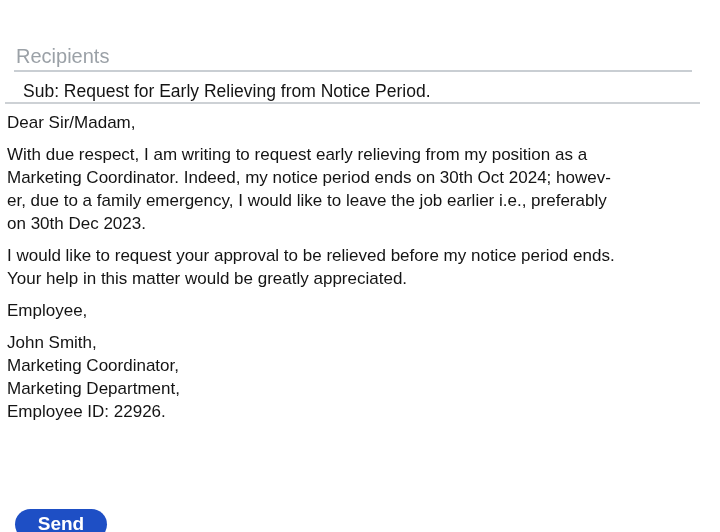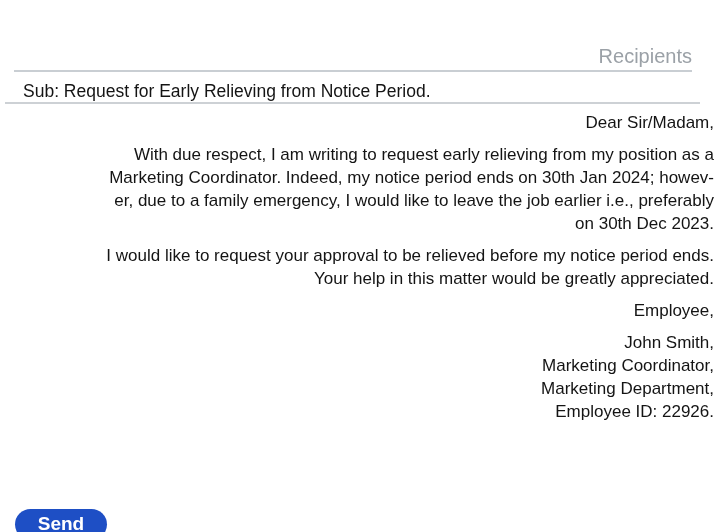--- a/index.html
+++ b/index.html
@@ -65,21 +65,20 @@
   
   .recipients {
     position: absolute;
     left: 16px;
     top: 45px;
     width: 676px;
     height: 24px;
     font-size: 20px;
     color: #9ba1a7;
     cursor: text;
-    text-align: right;
   }
   .recipients-line {
     position: absolute;
     left: 14px;
     top: 70px;
     width: 678px;
     height: 2px;
     background: #c9ced3;
   }
 
@@ -103,21 +102,20 @@
     background: #cdd1d5;
   }
 
   
   .body-area {
     position: absolute;
     left: 7px;
     top: 111px;
     width: 707px;
     cursor: text;
-    text-align: right;
   }
   .body-area p {
     font-size: 17px;
     line-height: 23px;
     color: #141414;
     white-space: pre-line;
     margin: 0 0 9px 0;
   }
 
   
@@ -152,21 +150,21 @@
     <span>Recipients</span>
   </div>
   <div class="recipients-line"></div>
 
   <div class="subject">Sub: Request for Early Relieving from Notice Period.</div>
   <div class="subject-line"></div>
 
   <div class="body-area">
     <p>Dear Sir/Madam,</p>
     <p>With due respect, I am writing to request early relieving from my position as a
-Marketing Coordinator. Indeed, my notice period ends on 30th Jan 2024; howev-
+Marketing Coordinator. Indeed, my notice period ends on 30th Oct 2024; howev-
 er, due to a family emergency, I would like to leave the job earlier i.e., preferably
 on 30th Dec 2023.</p>
     <p>I would like to request your approval to be relieved before my notice period ends.
 Your help in this matter would be greatly appreciated.</p>
     <p>Employee,</p>
     <p>John Smith,
 Marketing Coordinator,
 Marketing Department,
 Employee ID: 22926.</p>
   </div>

